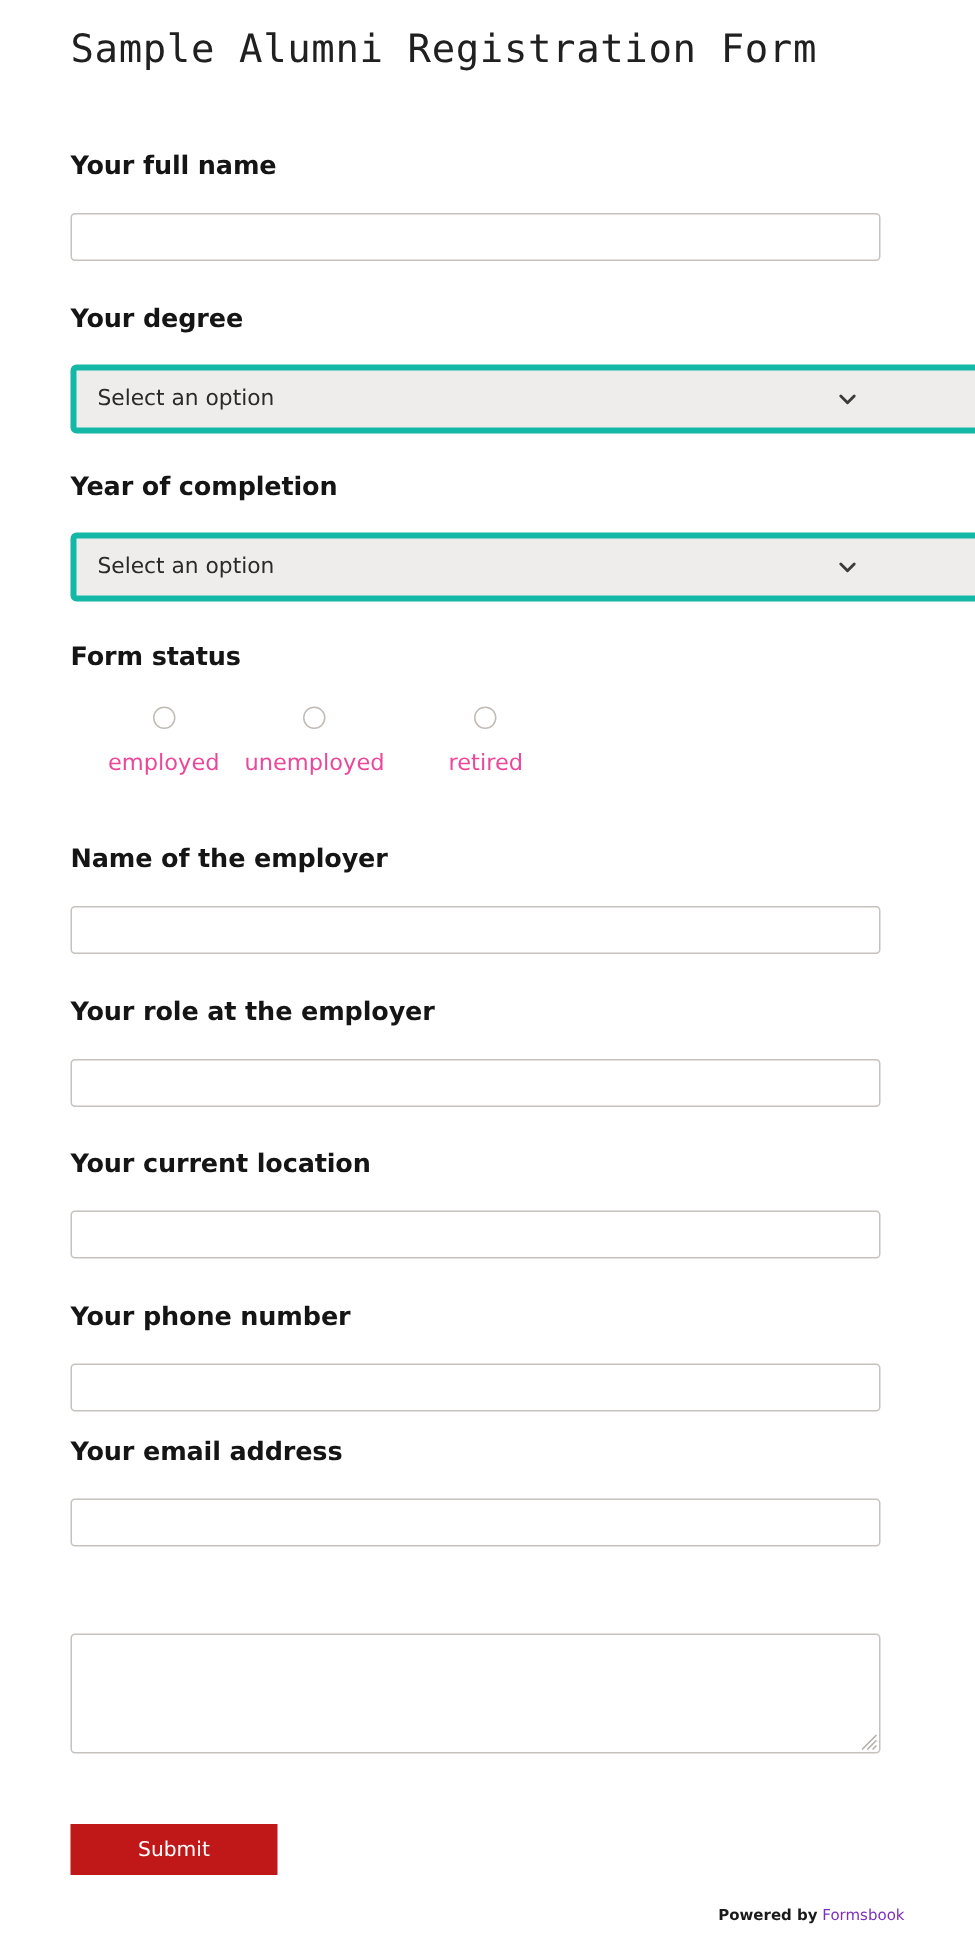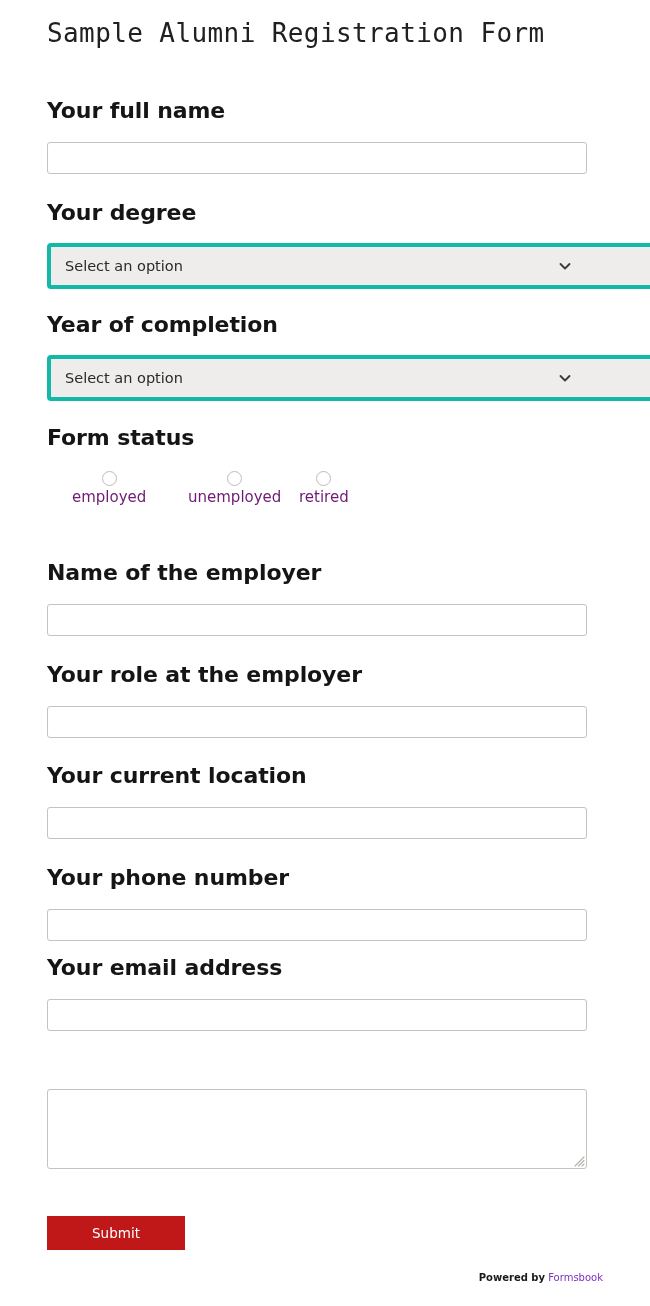--- a/index.html
+++ b/index.html
@@ -39,21 +39,21 @@
     white-space: nowrap;
   }
 
   
   .field {
     position: absolute;
     left: 47px;
     width: 540px;
   }
   .field-label {
-    font-size: 22px;
+    font-size: 17px;
     font-weight: bold;
     color: #151515;
     line-height: 24px;
     letter-spacing: -0.1px;
     white-space: nowrap;
   }
 
   
   .text-input {
     display: block;
@@ -120,23 +120,23 @@
   }
   .radio-dot {
     width: 15px;
     height: 15px;
     border: 1px solid #c0bbb5;
     border-radius: 50%;
     background: #ffffff;
     box-sizing: border-box;
   }
   .radio-label {
-    margin-top: 2px;
+    margin-top: 13px;
     font-size: 15px;
-    color: #701a75;
+    color: #ec4899;
     line-height: 18px;
     white-space: nowrap;
   }
 
   
   .textarea-box {
     position: relative;
     width: 540px;
     height: 80px;
     margin-top: 19px;
@@ -239,21 +239,21 @@
     </div>
   </div>
 
   <div class="field" style="top:426px;">
     <div class="field-label">Form status</div>
     <div class="radio-row">
       <div class="radio-item" style="left:25px;">
         <span class="radio-dot"></span>
         <span class="radio-label">employed</span>
       </div>
-      <div class="radio-item" style="left:141px;">
+      <div class="radio-item" style="left:116px;">
         <span class="radio-dot"></span>
         <span class="radio-label">unemployed</span>
       </div>
       <div class="radio-item" style="left:252px;">
         <span class="radio-dot"></span>
         <span class="radio-label">retired</span>
       </div>
     </div>
   </div>
 

